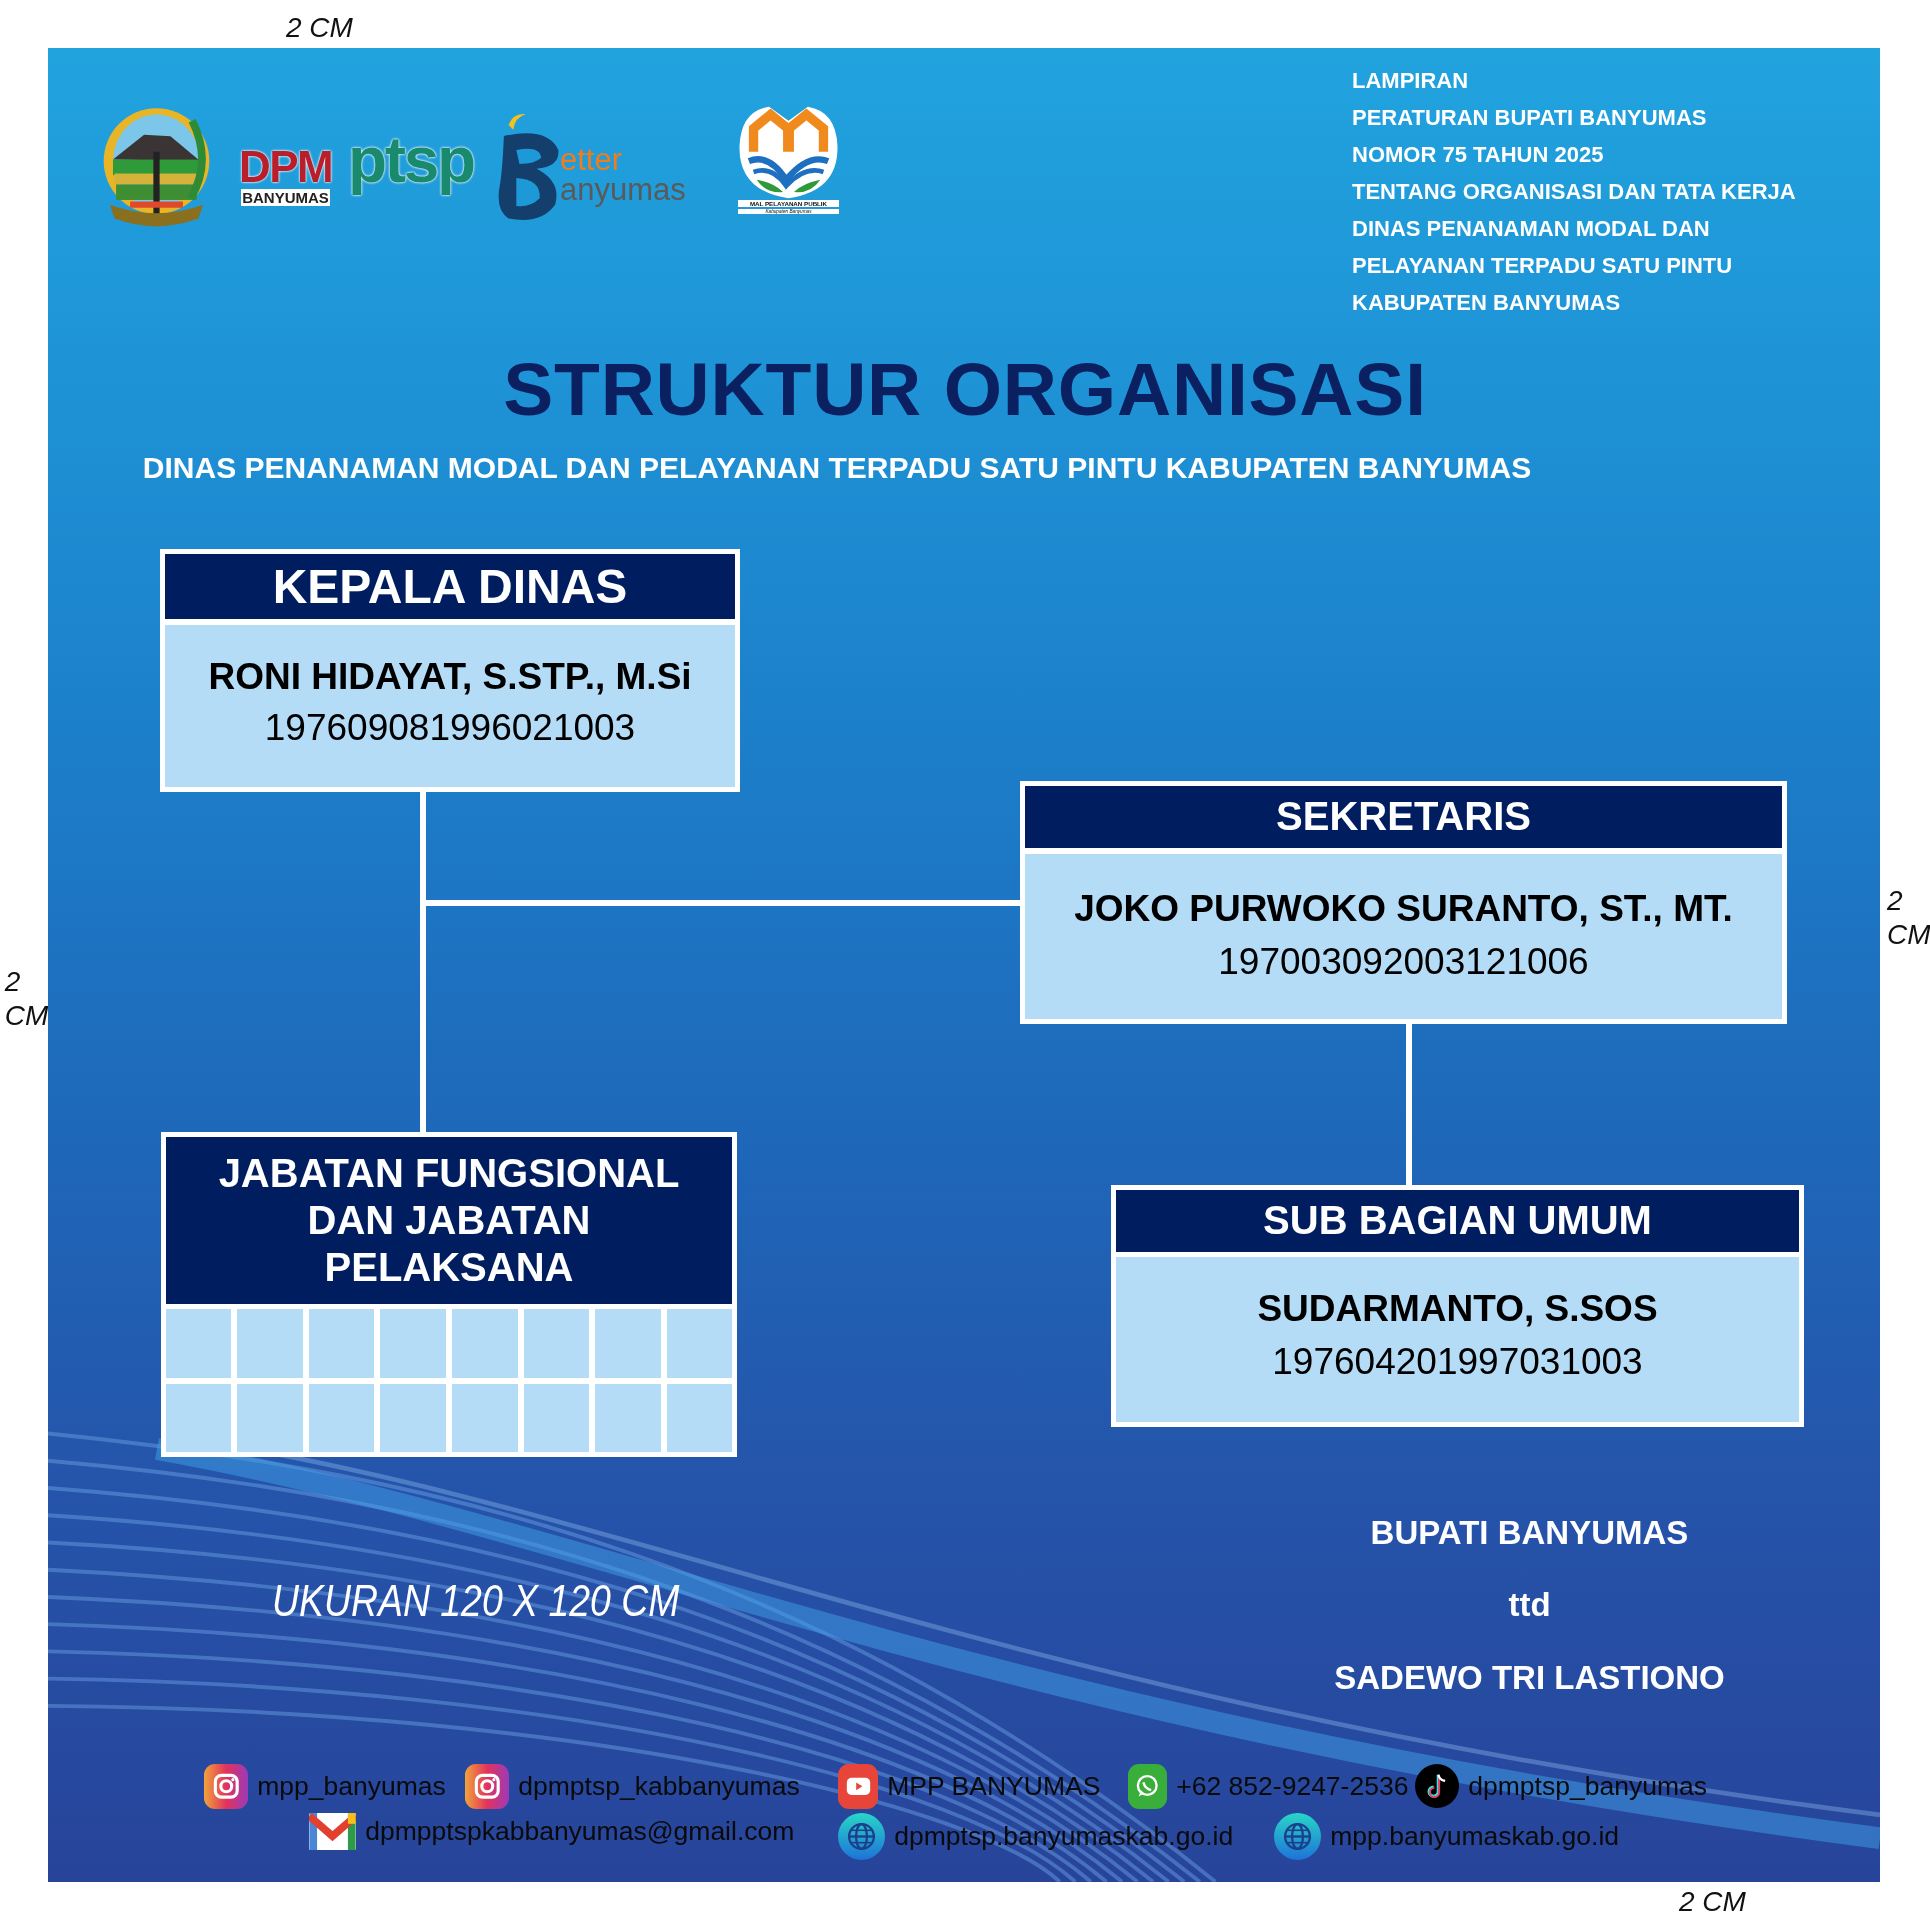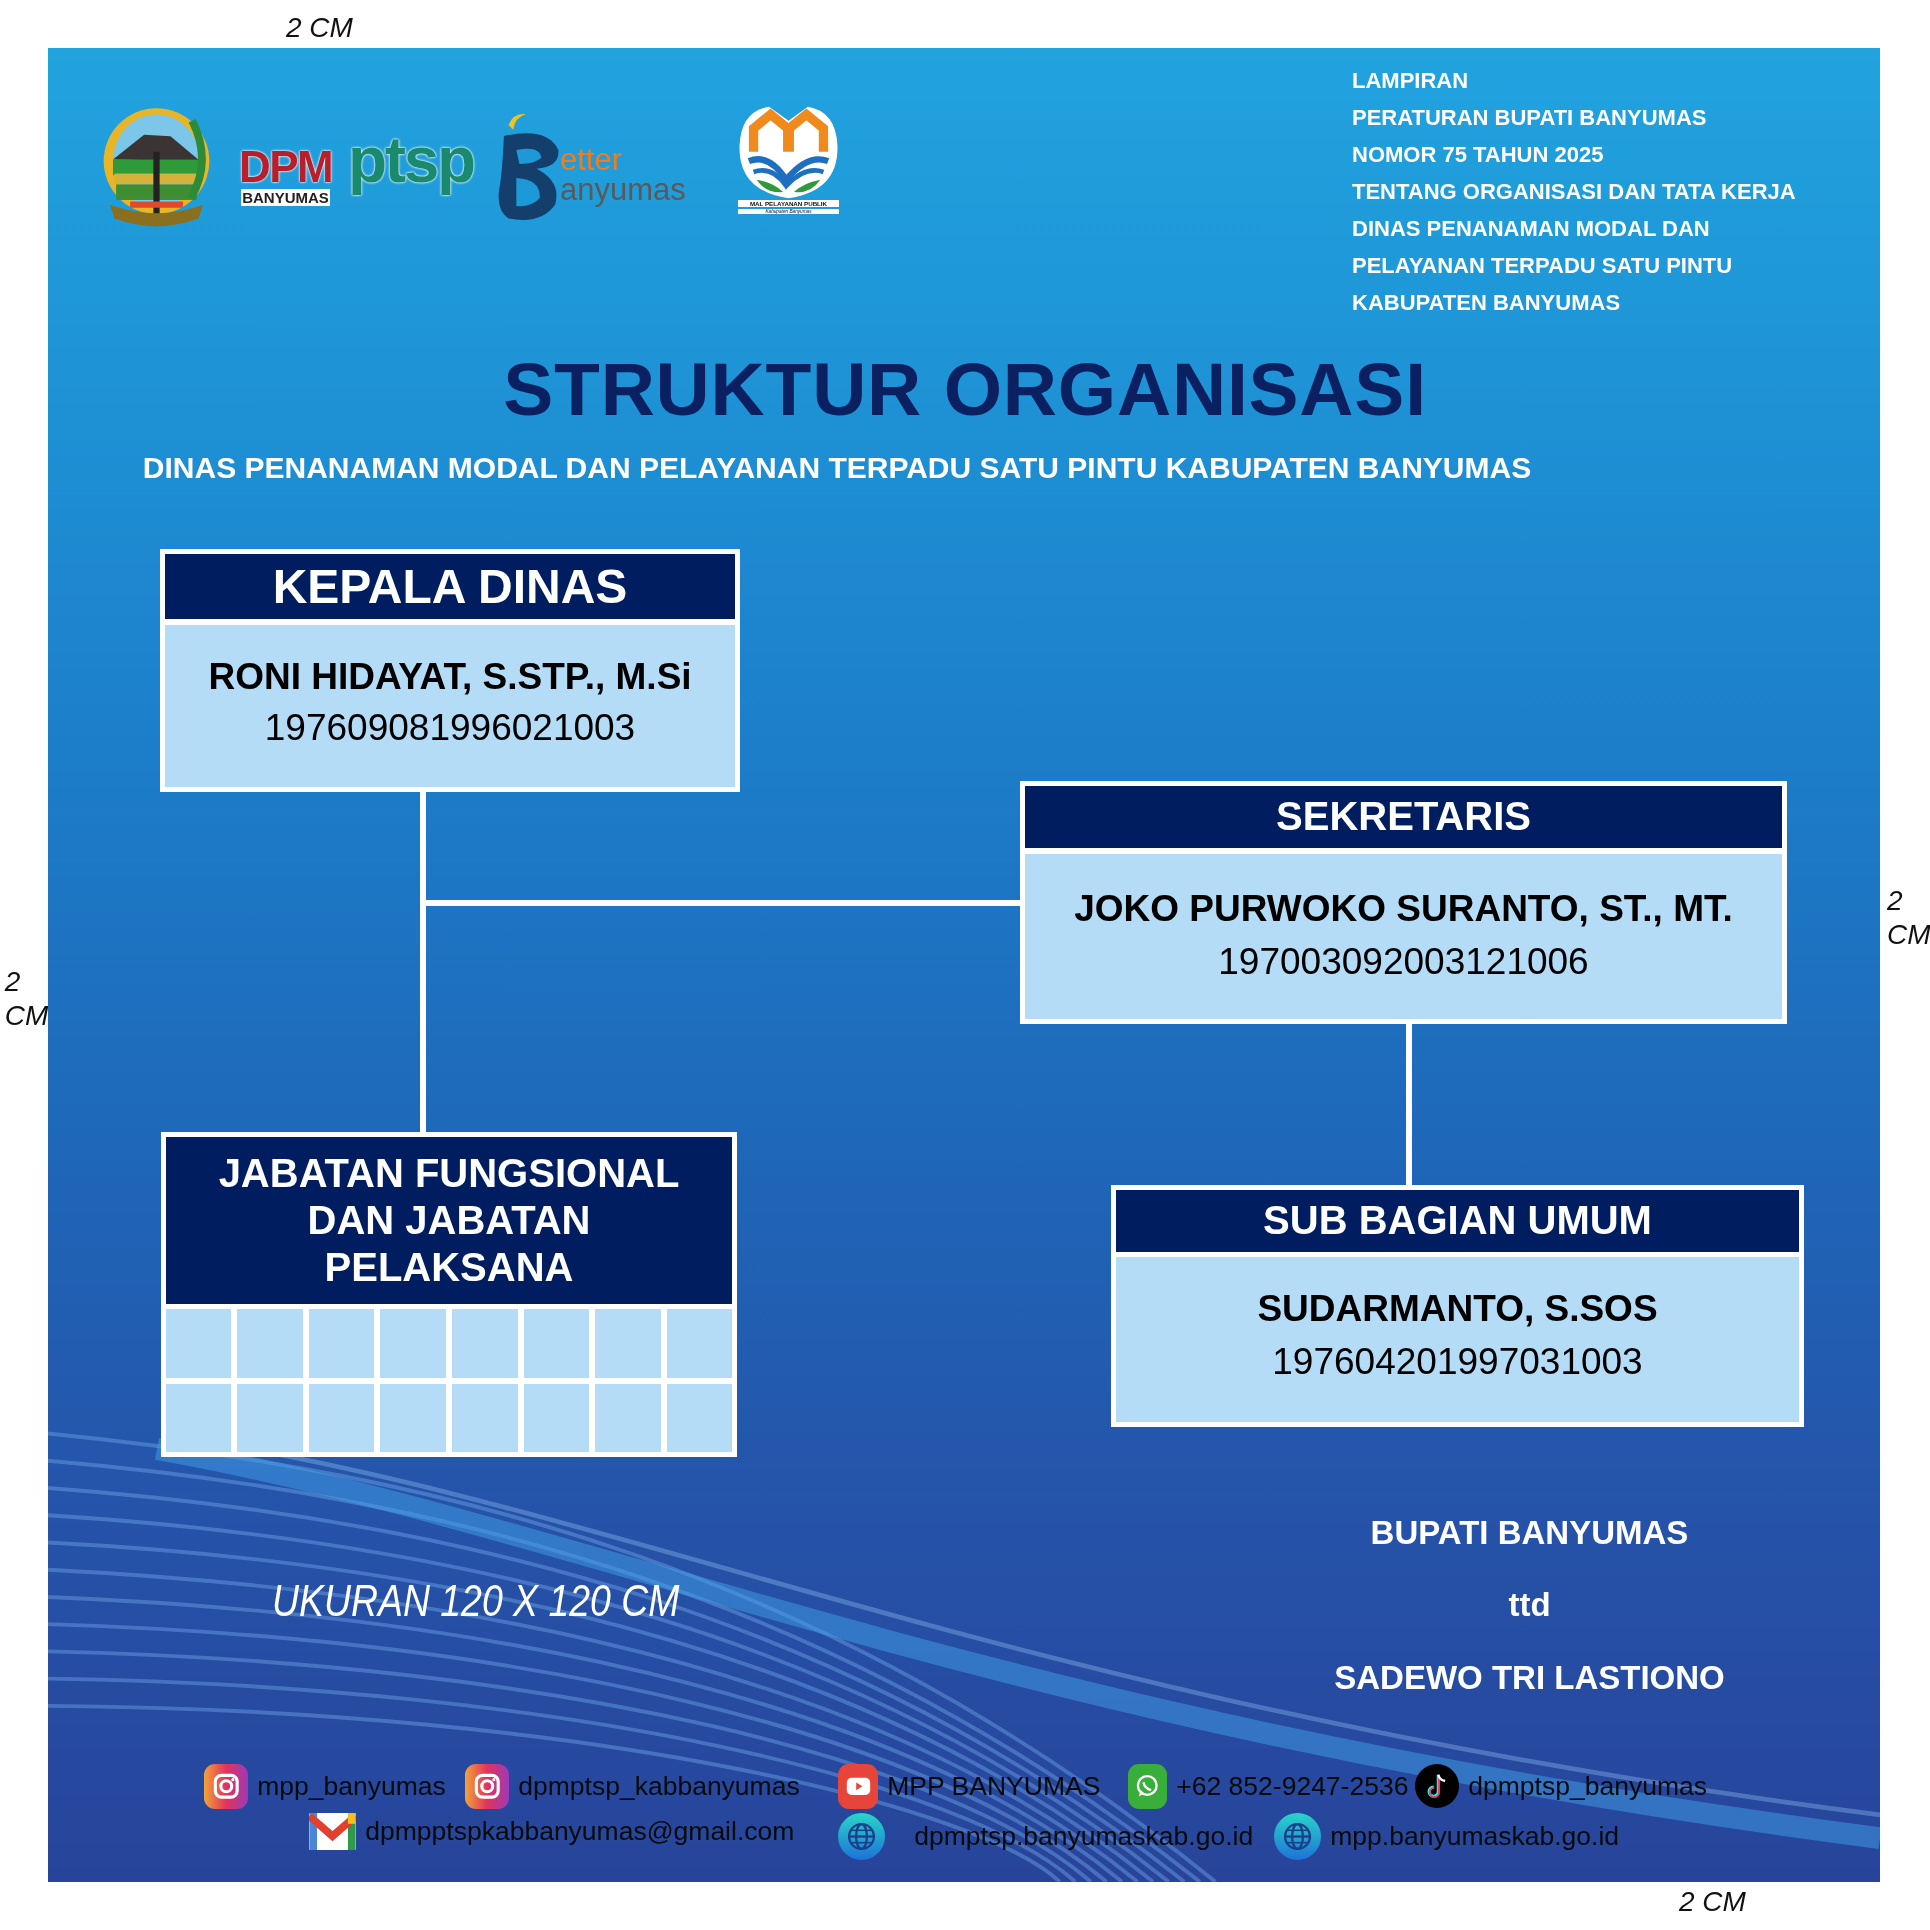--- a/index.html
+++ b/index.html
@@ -236,21 +236,21 @@
   <span class="ic" style="background:#fff;border-radius:1.6px;width:47px;height:37px;">
     <svg width="47" height="37" viewBox="0 0 60 48">
         <rect x="0" y="0" width="10" height="48" fill="#4a86d4"></rect>
         <rect x="50" y="0" width="10" height="48" fill="#2e9a4a"></rect>
         <path d="M0 4 L30 30 L60 4" fill="none" stroke="#e2402f" stroke-width="10"></path>
         <rect x="50" y="0" width="10" height="14" fill="#f6c01c"></rect>
       </svg>
   </span>
   <span>dpmpptspkabbanyumas@gmail.com</span>
 </div>
-<div class="contact" style="left:838px;top:1813px;gap:20px;">
+<div class="contact" style="left:838px;top:1813px;">
   <span class="ic" style="background:linear-gradient(180deg,#28d6c8,#1e72d8);border-radius:50%;width:47px;height:47px;">
     <svg width="31" height="31" viewBox="0 0 40 40">
         <circle cx="20" cy="20" r="16" fill="none" stroke="#1c3f8a" stroke-width="3"></circle>
         <ellipse cx="20" cy="20" rx="7" ry="16" fill="none" stroke="#1c3f8a" stroke-width="3"></ellipse>
         <line x1="4" y1="20" x2="36" y2="20" stroke="#1c3f8a" stroke-width="3"></line>
         <line x1="7" y1="12" x2="33" y2="12" stroke="#1c3f8a" stroke-width="2"></line>
         <line x1="7" y1="28" x2="33" y2="28" stroke="#1c3f8a" stroke-width="2"></line>
       </svg>
   </span>
   <span>dpmptsp.banyumaskab.go.id</span>

